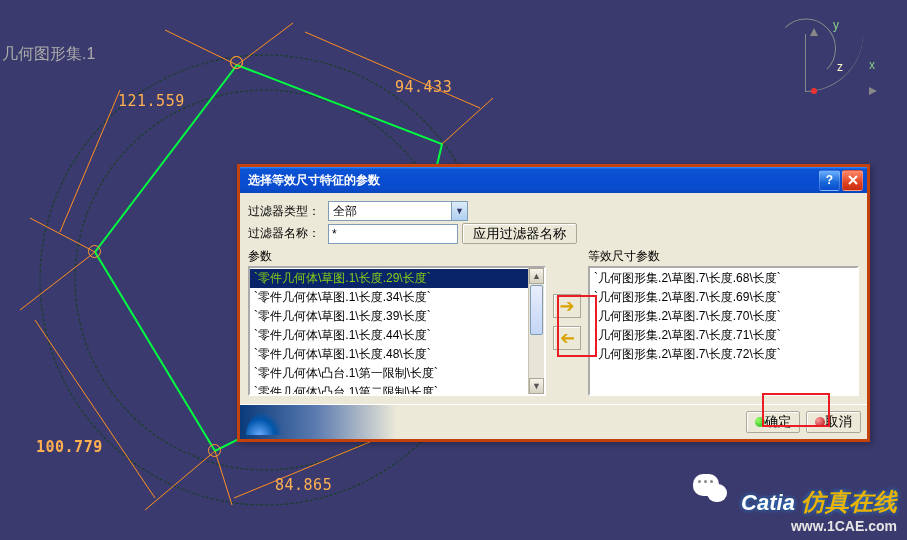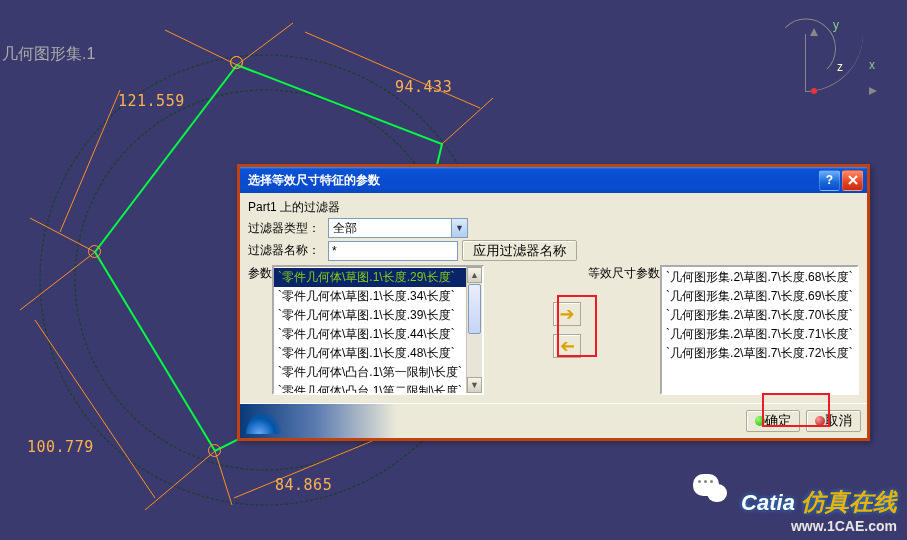--- a/index.html
+++ b/index.html
@@ -80,21 +80,21 @@
     box-shadow: inset 1px 1px 0 #fff;
   }
   .combo {
     width: 140px; height: 20px; border:1px solid #7f9db9; background:#fff;
     display:flex; align-items:center; justify-content:space-between; padding:0 0 0 4px;
   }
   .combo .arrow { width:16px; height:18px; background:linear-gradient(#dbeaf9,#b0cff0); border-left:1px solid #7f9db9; display:flex;align-items:center;justify-content:center; color:#4a6; font-size:10px;}
   .combo .arrow::after{content:"▼"; color:#336; font-size:9px;}
 
   .panels { display:flex; gap:6px; margin-top:4px; align-items: stretch;}
-  .panel-col { flex:1; display:flex; flex-direction:row; }
+  .panel-col { flex:1; display:flex; flex-direction:column; }
   .panel-title { margin-bottom: 1px; }
   .listbox {
     border: 2px inset #fff; background: #fff; height: 130px;
     position: relative; display:flex;
   }
   .listbox .items { flex:1; overflow:hidden; padding:1px 0; }
   .listbox .item { padding: 1px 4px; white-space: nowrap; }
   .listbox .item.selected { background: #0a246a; color:#84cc16; }
   .scrollbar { width: 16px; background:#e8e5d8; border-left:1px solid #c8c4b4; position:relative;}
   .scrollbar .sbtn { height:16px; background:linear-gradient(#f6f4ea,#d6d2c2); border:1px solid #aca899; display:flex;align-items:center;justify-content:center;font-size:9px;color:#555;}
@@ -178,21 +178,21 @@
 
   <div class="vertex-pair" style="position:absolute; left:230px; top:56px;">
     <div class="vertex-marker"></div>
     <div class="vertex-marker"></div>
   </div>
   <div class="vertex-marker" style="left:88px; top:245px;"></div>
   <div class="vertex-marker" style="left:208px; top:444px;"></div>
 
   <div class="dim-label" style="left:118px; top:92px;">121.559</div>
   <div class="dim-label" style="left:395px; top:78px;">94.433</div>
-  <div class="dim-label" style="left:27px;  top:438px;">100.779</div>
+  <div class="dim-label" style="left:36px;  top:438px;font-weight:bold;">100.779</div>
   <div class="dim-label" style="left:275px; top:476px;">84.865</div>
 
   <div class="compass">
     <div class="y">y</div>
     <div class="x">x</div>
     <div class="body">
       <div class="dot"></div>
         <div class="arrowx"></div>
         <div class="arrowy"></div>
     </div>
@@ -204,21 +204,20 @@
   <div class="titlebar">
     <span class="title">选择等效尺寸特征的参数</span>
     <div class="titlebtn help">?</div>
     <div class="titlebtn">
       <svg width="12" height="12" viewBox="0 0 12 12">
           <path d="M2 2 L10 10 M10 2 L2 10" stroke="#fff" stroke-width="2"></path>
         </svg>
     </div>
   </div>
   <div class="dialog-body">
-    <div>Part1 上的过滤器</div>
     <div class="row">
       <label>过滤器类型：</label>
       <div class="combo">
         <span>全部</span>
         <span class="arrow"></span>
       </div>
     </div>
     <div class="row">
       <label>过滤器名称：</label>
       <input class="textinput" style="width: 130px; flex: 0 0 130px;" value="*">

